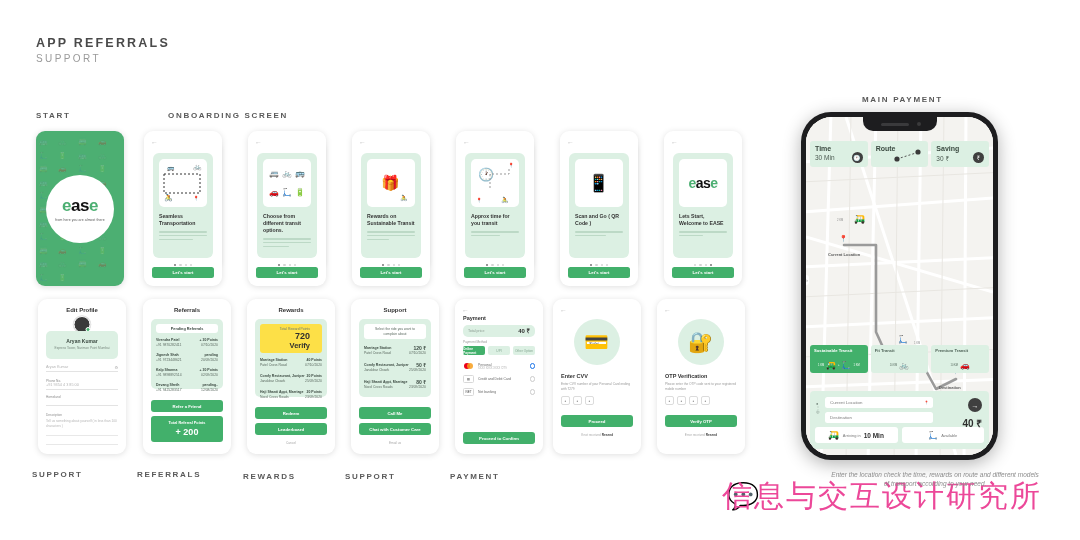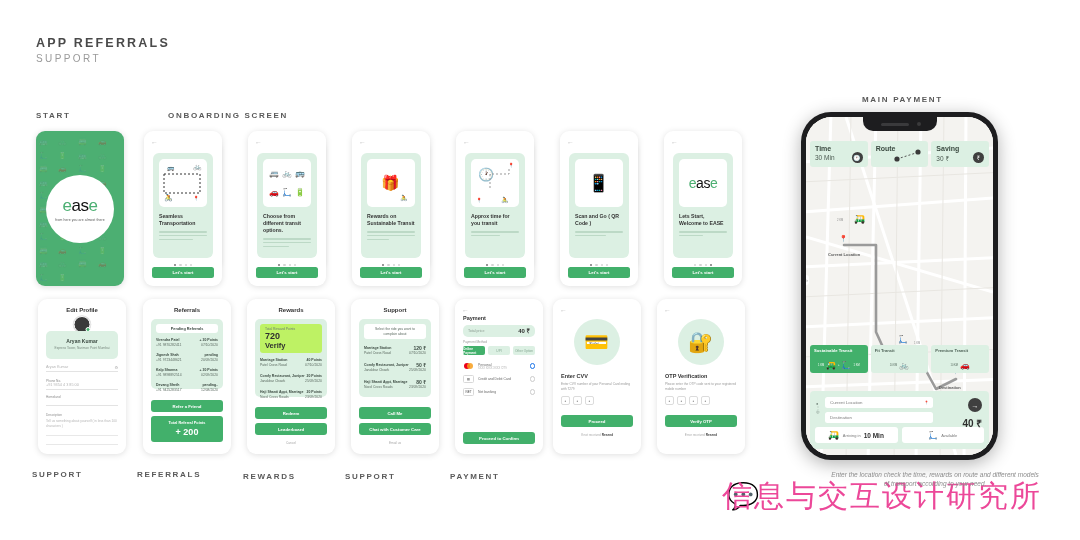--- a/index.html
+++ b/index.html
@@ -37,21 +37,21 @@
     border-radius:9px; background:#4caf72; overflow:hidden;
     box-shadow:0 1px 6px rgba(0,0,0,.14);
   }
   .pattern { position:absolute; inset:0; opacity:.22; font-size:7px; color:#fff;
     line-height:13.6px; letter-spacing:3.5px; padding:4px 3px; word-spacing:2px;}
   .logo-circle {
     position:absolute; left:50%; top:50%; transform:translate(-50%,-50%);
     width:68px; height:68px; border-radius:50%; background:#fff;
     display:flex; flex-direction:column; align-items:center; justify-content:center;
   }
-  .ease-logo { font-size:17px; letter-spacing:-0.5px; color:#111; font-weight:400; }
+  .ease-logo { font-size:17px; letter-spacing:-0.5px; color:#111; font-weight:700; }
   .ease-logo .g { color:#4caf72; }
   .ease-tag { font-size:3.4px; color:#555; margin-top:2px; letter-spacing:.1px; }
   
   .ob-card { width:78px; height:155px; top:131px; }
   .ob-inner {
     position:absolute; left:9px; top:22px; width:60px; height:105px;
     background:#dcf0e3; border-radius:6px; padding:6px;
   }
   .ob-art {
     background:#fff; border-radius:5px; height:48px; width:100%;
@@ -394,21 +394,21 @@
   <div class="gbtn" style="top:101px;">Refer a Friend</div>
   <div class="gbtn" style="top:117px; height:26px; flex-direction:column; gap:2px;">
     <span style="font-size:3.8px;">Total Referral Points</span>
     <span style="font-size:9px;">+ 200</span>
   </div>
 </div>
 
 <div class="card b-card" style="left:247px;">
   <div class="b-title">Rewards</div>
   <div class="panel" style="top:20px; height:78px; padding:5px;">
-    <div style="background:#bef264; border-radius:3px; padding:3px 5px; text-align:left;">
+    <div style="background:#fde047; border-radius:3px; padding:3px 12px; text-align:right;">
       <div style="font-size:3.4px; color:#6d7d73;">Total Reward Points</div>
       <div style="font-size:9px; font-weight:bold; color:#2f2f2f; line-height:11px;">720</div>
       <div style="font-size:7.5px; font-weight:bold; color:#2f2f2f; line-height:8px;">Verify</div>
     </div>
     <div style="margin-top:5px;">
       <div class="lrow" style="margin-bottom:6px;">
         <div class="l"><b>Marriage Station</b><span>Patel Cross Road</span></div>
         <div class="r"><b>40 Points</b><span>07/10/2020</span></div>
       </div>
       <div class="lrow" style="margin-bottom:6px;">

